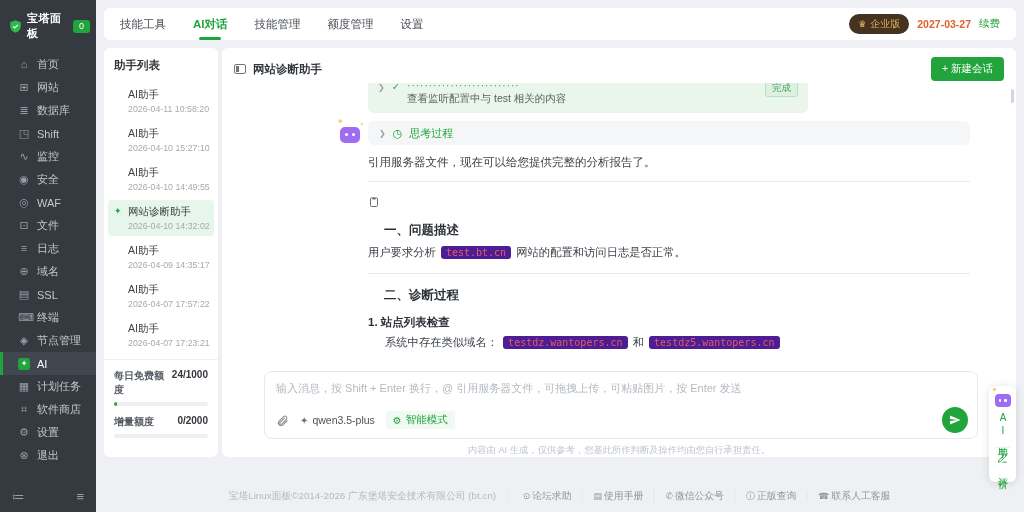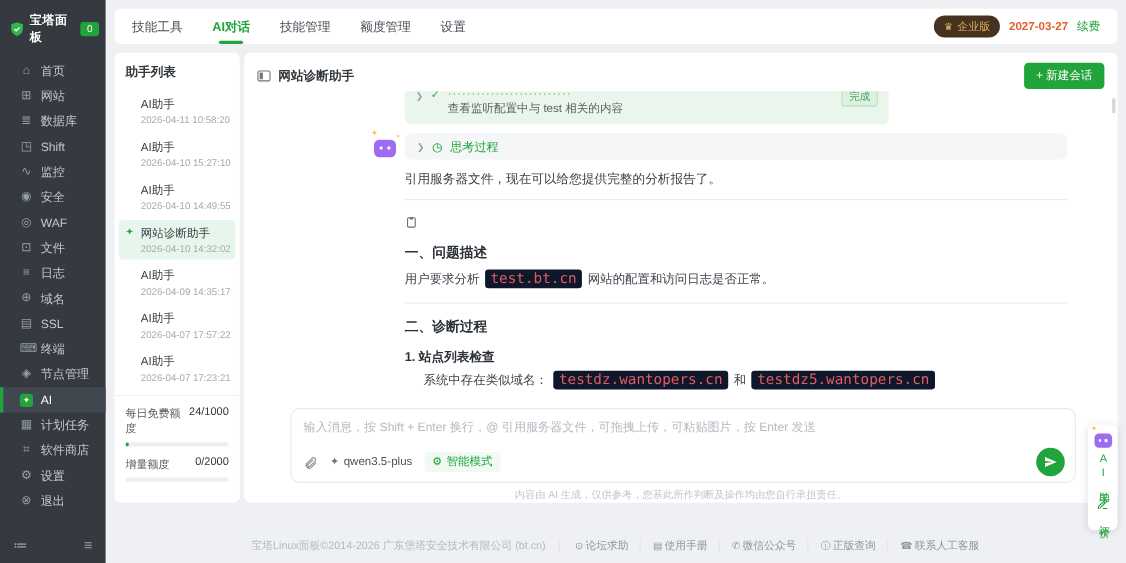--- a/index.html
+++ b/index.html
@@ -36,21 +36,21 @@
   
   .content { position:absolute; left:104px; right:8px; top:48px; bottom:55px; display:flex; gap:4px; }
   .assist-card { width:114px; background:#fff; border-radius:6px; display:flex; flex-direction:column; overflow:hidden; flex:none; }
   .assist-title { font-size:11.5px; font-weight:bold; color:#33383d; padding:10px 10px 8px; }
   .assist-list { flex:1; padding:2px 4px 0; overflow:hidden; }
   .assist-item { padding:5px 4px 5px 20px; border-radius:4px; margin-bottom:3px; position:relative; cursor:pointer; }
   .assist-item .aname { font-size:10.5px; color:#3c4146; }
   .assist-item .adate { font-size:8.8px; color:#a4aab0; margin-top:2px; white-space:nowrap; }
   .assist-item.selected { background:#e7f6ec; }
   .assist-item.selected .astar { position:absolute; left:6px; top:6px; color:#21a43b; font-size:9px; }
-  .quotas { margin-top:auto; border-top:1px solid #eef0f2; padding:9px 10px 10px; }
+  .quotas { margin-top:auto; border-top:1px solid #eef0f2; padding:9px 10px 10px;font-weight:bold; }
   .quota-row { display:flex; justify-content:space-between; font-size:10px; color:#565c63; }
   .quota-row .qval { color:#33383d; }
   .quota-bar { height:4px; background:#edeff1; border-radius:2px; margin:5px 0 9px; overflow:hidden; }
   .quota-fill { height:100%; background:#21a43b; border-radius:2px; }
   
   .chat-card { flex:1; background:#fff; border-radius:6px; display:flex; flex-direction:column; position:relative; overflow:hidden; }
   .chat-head { display:flex; align-items:center; gap:7px; padding:9px 12px 2px; }
   .panel-icon { width:12px; height:10px; border:1.4px solid #70767d; border-radius:2px; position:relative; cursor:pointer; }
   .panel-icon::after { content:""; position:absolute; left:1px; top:1px; bottom:1px; width:2.5px; background:#70767d; }
   .chat-title { font-size:11.5px; font-weight:bold; color:#33383d; }
@@ -71,25 +71,25 @@
   .mascot .eye { position:absolute; top:6px; width:3px; height:3px; border-radius:50%; background:#fff; }
   .mascot .eye.l { left:5px; } .mascot .eye.r { right:5px; }
   .mascot .spark { position:absolute; top:-10px; left:-3px; color:#f6c54a; font-size:8px; }
   .mascot .spark2 { position:absolute; top:-6px; right:-4px; color:#f6c54a; font-size:5px; }
   .think-panel { background:#f5f6f8; border-radius:6px; height:24px; display:flex; align-items:center; gap:7px; padding:0 11px; margin:8px 0 10px; cursor:pointer; }
   .think-clock { color:#21a43b; font-size:11px; }
   .think-label { color:#21a43b; font-size:11px; }
   .intro { font-size:11.5px; color:#3a3f45; margin:2px 0 4px; }
   .report hr { border:none; border-top:1px solid #e9ebee; margin:11px 0; }
   .report h2 { font-size:14.5px; color:#23282e; display:flex; align-items:center; gap:7px; margin:13px 0 4px; }
-  .report h3 { font-size:12.5px; color:#2b3036; margin:13px 0 5px; }
+  .report h3 { font-size:12.5px; color:#2b3036; margin:13px 16px 5px; }
   .report h4 { font-size:11.5px; color:#2b3036; margin:11px 0 4px; }
   .report p { font-size:11.3px; color:#3c434a; line-height:1.55; margin:3px 0; }
   .report p.indent { padding-left:17px; }
-  .report code { font-family:"DejaVu Sans Mono","Liberation Mono",monospace; font-size:13px; background:#0f172a; color:#e25b63; padding:1px 5px; border-radius:3px; margin:0 2px; }
+  .report code { font-family:"DejaVu Sans Mono","Liberation Mono",monospace; font-size:10px; background:#4c1d95; color:#e25b63; padding:1px 5px; border-radius:3px; margin:0 2px; }
   .report b { color:#23282e; }
   .check-ic { display:inline-flex; width:11px; height:11px; background:#2fa544; border-radius:2px; color:#fff; font-size:8px; align-items:center; justify-content:center; vertical-align:-1px; margin-right:3px; }
   .clip-ic { width:12px; height:14px; flex:none; }
   .chat-scrollbar { position:absolute; right:2px; top:6px; width:3px; height:14px; background:#d4d7da; border-radius:2px; }
   
   .input-card { margin:4px 38px 0 42px; border:1px solid #e6e9ec; border-radius:8px; height:68px; padding:9px 11px 6px; position:relative; }
   .ph { font-size:11px; color:#b4bac1; }
   .input-toolbar { position:absolute; left:11px; right:9px; bottom:5px; display:flex; align-items:center; gap:11px; }
   .clip-btn,.model-chip,.mode-chip { display:flex; align-items:center; gap:4px; cursor:pointer; }
   .model-ic { color:#6b7178; font-size:10px; }

